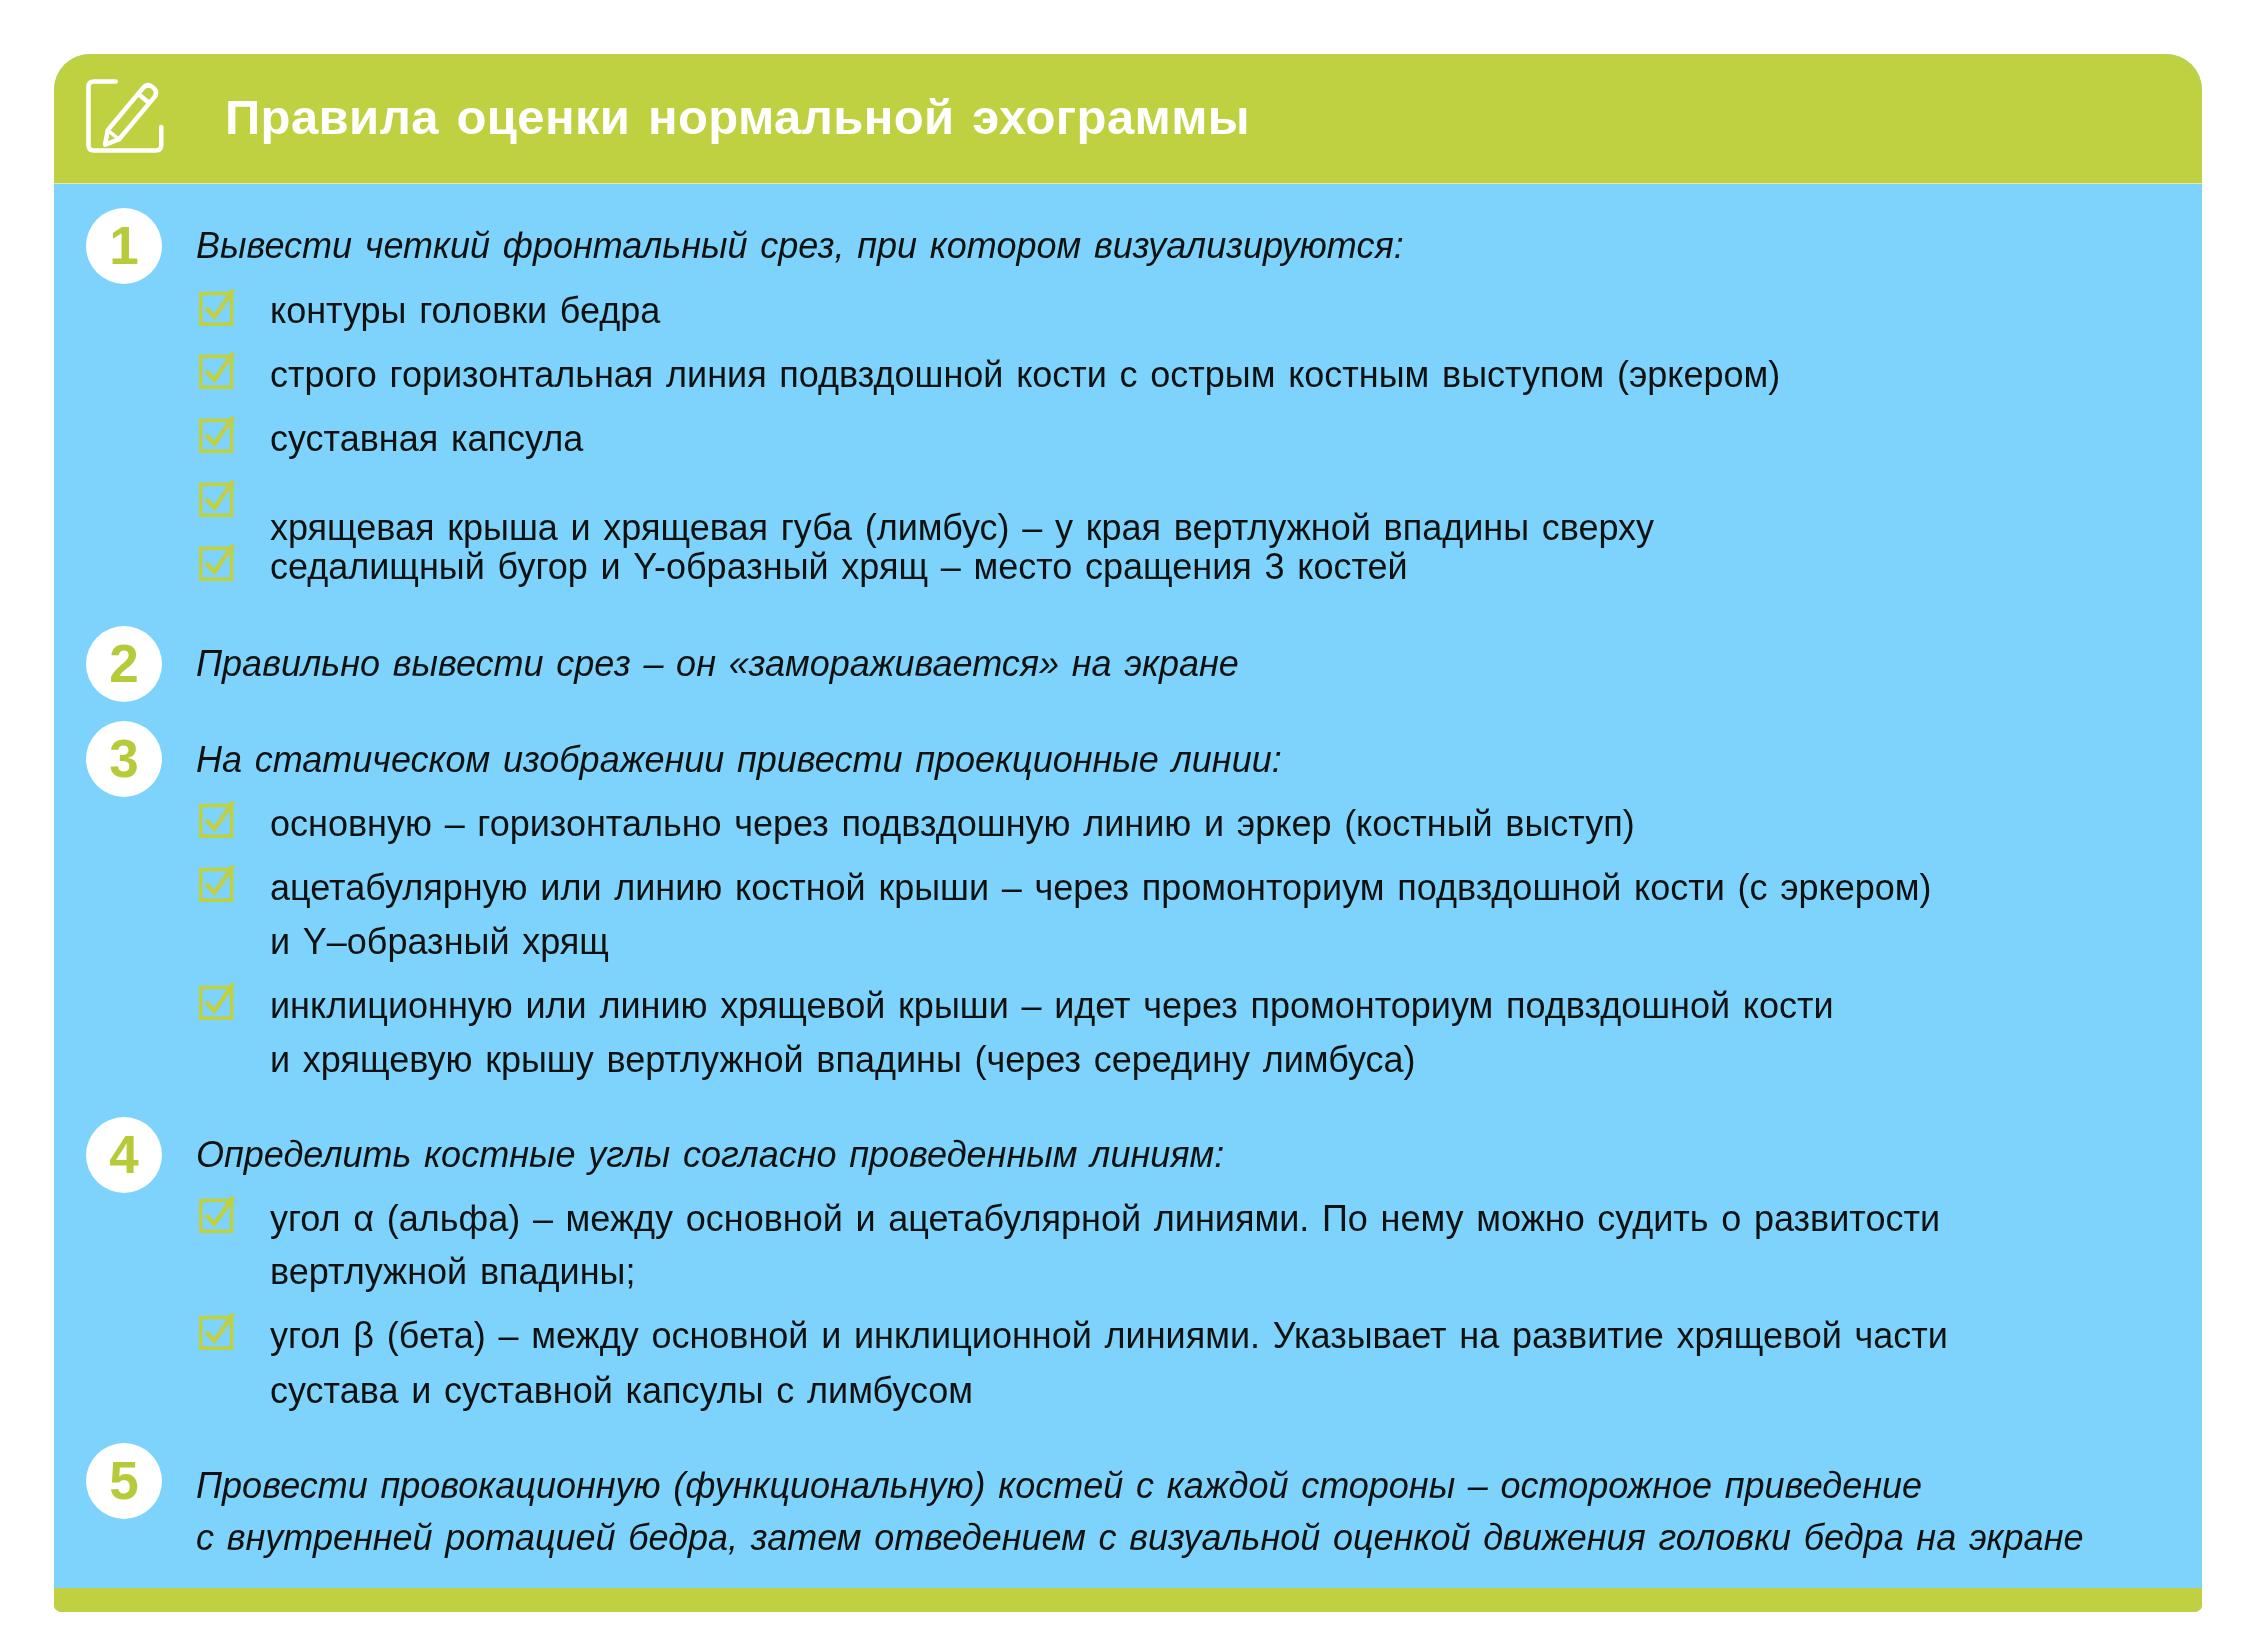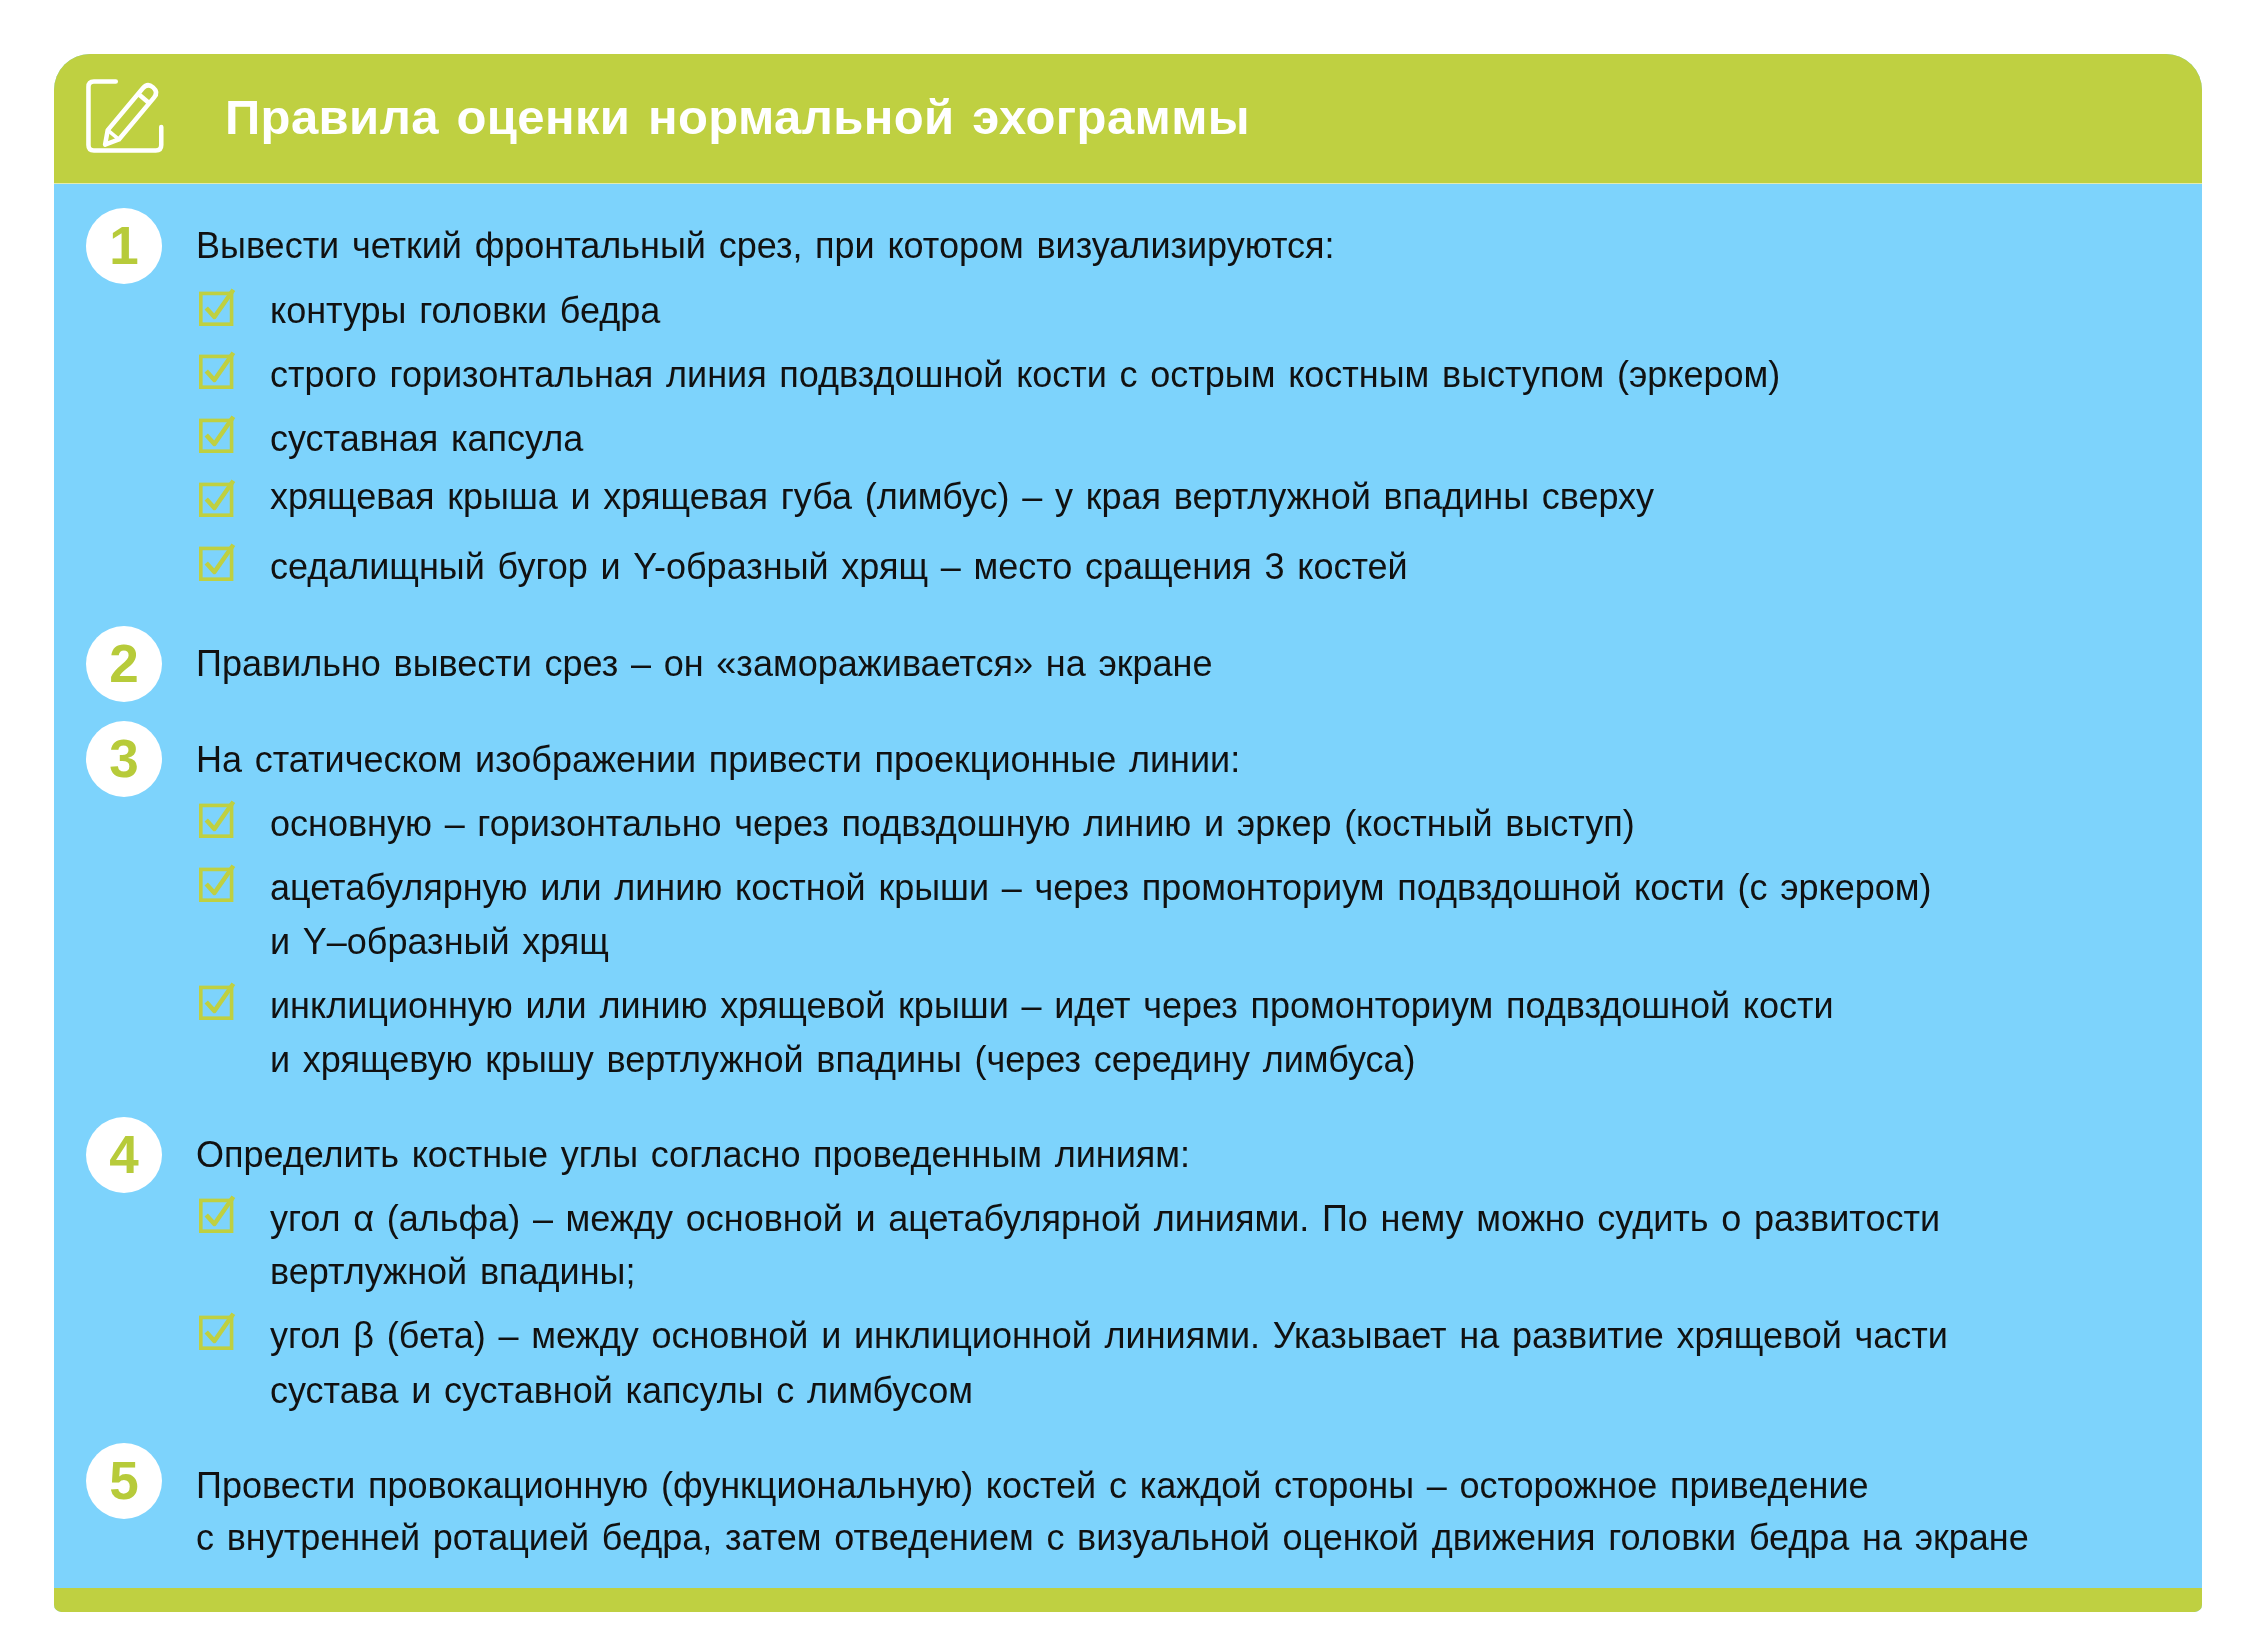--- a/index.html
+++ b/index.html
@@ -10,21 +10,21 @@
   .header { position: absolute; left: 0; top: 0; width: 100%; height: 130px; background: #BFD041;
             border-bottom: 1.8px solid #E3EBB0; box-sizing: border-box; }
   .header-icon { position: absolute; left: 29px; top: 20px; width: 91px; height: 84px; }
   .title { position: absolute; left: 171px; top: 36px; color: #ffffff; font-weight: bold;
            font-size: 49px; line-height: 55px; letter-spacing: 0.4px; word-spacing: 3.6px; white-space: nowrap; }
   .footer-bar { position: absolute; left: 0; bottom: 0; width: 100%; height: 23.6px; background: #BFD041; }
 
   .num { position: absolute; left: 32px; width: 76px; height: 76px; border-radius: 50%; background: #ffffff;
          color: #B7CB3A; font-weight: bold; font-size: 53px; line-height: 76px; text-align: center; }
   .line { position: absolute; color: #111111; font-size: 36px; line-height: 44px; white-space: nowrap; word-spacing: 2.7px; }
-  .main { left: 142px; }
+  .main { left: 142px; font-style: italic; }
   .sub  { left: 216px; }
   .cb { position: absolute; left: 145px; width: 38px; height: 38px; }
 </style>
 </head>
 <body>
 
 <div class="panel">
 
   <div class="header">
     <svg class="header-icon" viewBox="0 0 100 92">
@@ -56,21 +56,21 @@
   <svg class="cb" style="top:361px" viewBox="0 0 42 42">
       <rect x="2" y="6" width="34" height="34" fill="none" stroke="#BFD041" stroke-width="4"></rect>
       <path d="M8 22 L17 32 L38 2" fill="none" stroke="#BFD041" stroke-width="5" stroke-linejoin="round"></path>
     </svg>
   <div class="line sub" style="top:363px">суставная капсула</div>
 
   <svg class="cb" style="top:425px" viewBox="0 0 42 42">
       <rect x="2" y="6" width="34" height="34" fill="none" stroke="#BFD041" stroke-width="4"></rect>
       <path d="M8 22 L17 32 L38 2" fill="none" stroke="#BFD041" stroke-width="5" stroke-linejoin="round"></path>
     </svg>
-  <div class="line sub" style="top:421px">хрящевая крыша и хрящевая губа (лимбус) – у края вертлужной впадины сверху</div>
+  <div class="line sub" style="top:452px">хрящевая крыша и хрящевая губа (лимбус) – у края вертлужной впадины сверху</div>
 
   <svg class="cb" style="top:489px" viewBox="0 0 42 42">
       <rect x="2" y="6" width="34" height="34" fill="none" stroke="#BFD041" stroke-width="4"></rect>
       <path d="M8 22 L17 32 L38 2" fill="none" stroke="#BFD041" stroke-width="5" stroke-linejoin="round"></path>
     </svg>
   <div class="line sub" style="top:491px">седалищный бугор и Y-образный хрящ – место сращения 3 костей</div>
 
   <div class="num" style="top:572px">2</div>
   <div class="line main" style="top:588px">Правильно вывести срез – он «замораживается»  на экране</div>
 

